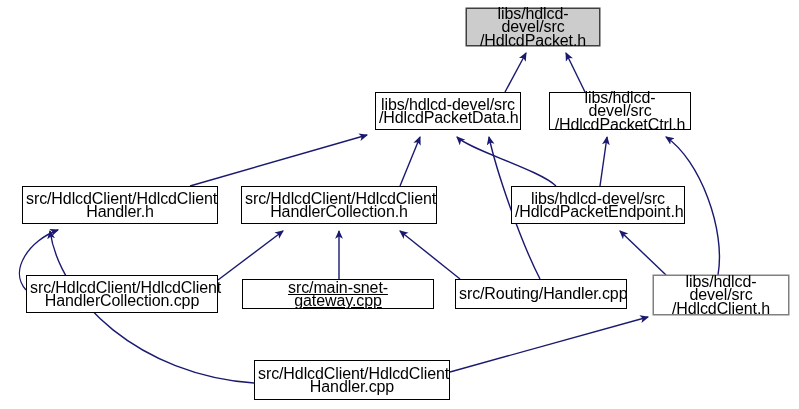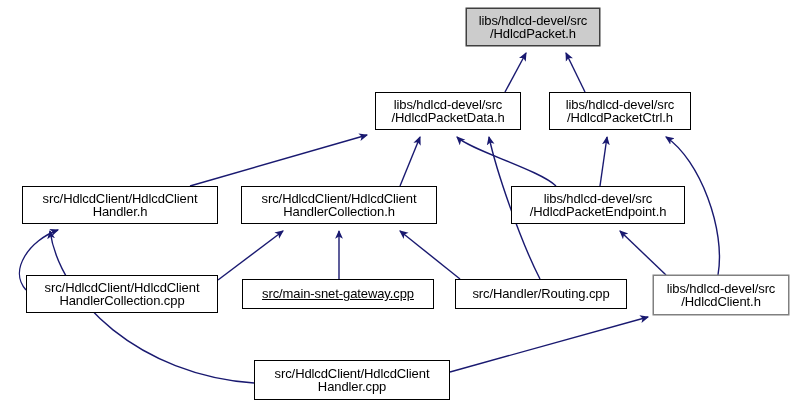--- a/index.html
+++ b/index.html
@@ -22,21 +22,21 @@
     width: 799px;
     height: 409px;
   }
   .node {
     position: absolute;
     box-sizing: border-box;
     display: flex;
     align-items: center;
     justify-content: center;
     text-align: center;
-    font-size: 13px;
+    font-size: 16px;
     line-height: 13.5px;
     color: #000000;
     letter-spacing: -0.1px;
     white-space: pre-line;
     background: #ffffff;
     border: 1px solid #000000;
     z-index: 5;
   }
   .node.gray-fill {
     background: #cccccc;
@@ -92,19 +92,19 @@
 /HdlcdPacketCtrl.h</span></div>
       <div class="node" style="left: 22px; top: 186px; width: 196px; height: 38px;"><span class="node-label">src/HdlcdClient/HdlcdClient
 Handler.h</span></div>
       <div class="node" style="left: 241px; top: 186px; width: 196px; height: 38px;"><span class="node-label">src/HdlcdClient/HdlcdClient
 HandlerCollection.h</span></div>
       <div class="node" style="left: 511px; top: 186px; width: 174px; height: 38px;"><span class="node-label">libs/hdlcd-devel/src
 /HdlcdPacketEndpoint.h</span></div>
       <div class="node" style="left: 26px; top: 275px; width: 192px; height: 38px;"><span class="node-label">src/HdlcdClient/HdlcdClient
 HandlerCollection.cpp</span></div>
       <div class="node" style="left: 242px; top: 279px; width: 192px; height: 30px; text-decoration: underline;"><span class="node-label">src/main-snet-gateway.cpp</span></div>
-      <div class="node" style="left: 455px; top: 279px; width: 172px; height: 30px;"><span class="node-label">src/Handler/Routing.cpp</span></div>
+      <div class="node" style="left: 455px; top: 279px; width: 172px; height: 30px;"><span class="node-label">src/Routing/Handler.cpp</span></div>
       <div class="node gray-border" style="left: 653px; top: 275px; width: 136px; height: 40px;"><span class="node-label">libs/hdlcd-devel/src
 /HdlcdClient.h</span></div>
       <div class="node" style="left: 254px; top: 360px; width: 196px; height: 40px;"><span class="node-label">src/HdlcdClient/HdlcdClient
 Handler.cpp</span></div>
     </div>
 </div>
 
 </body></html>

